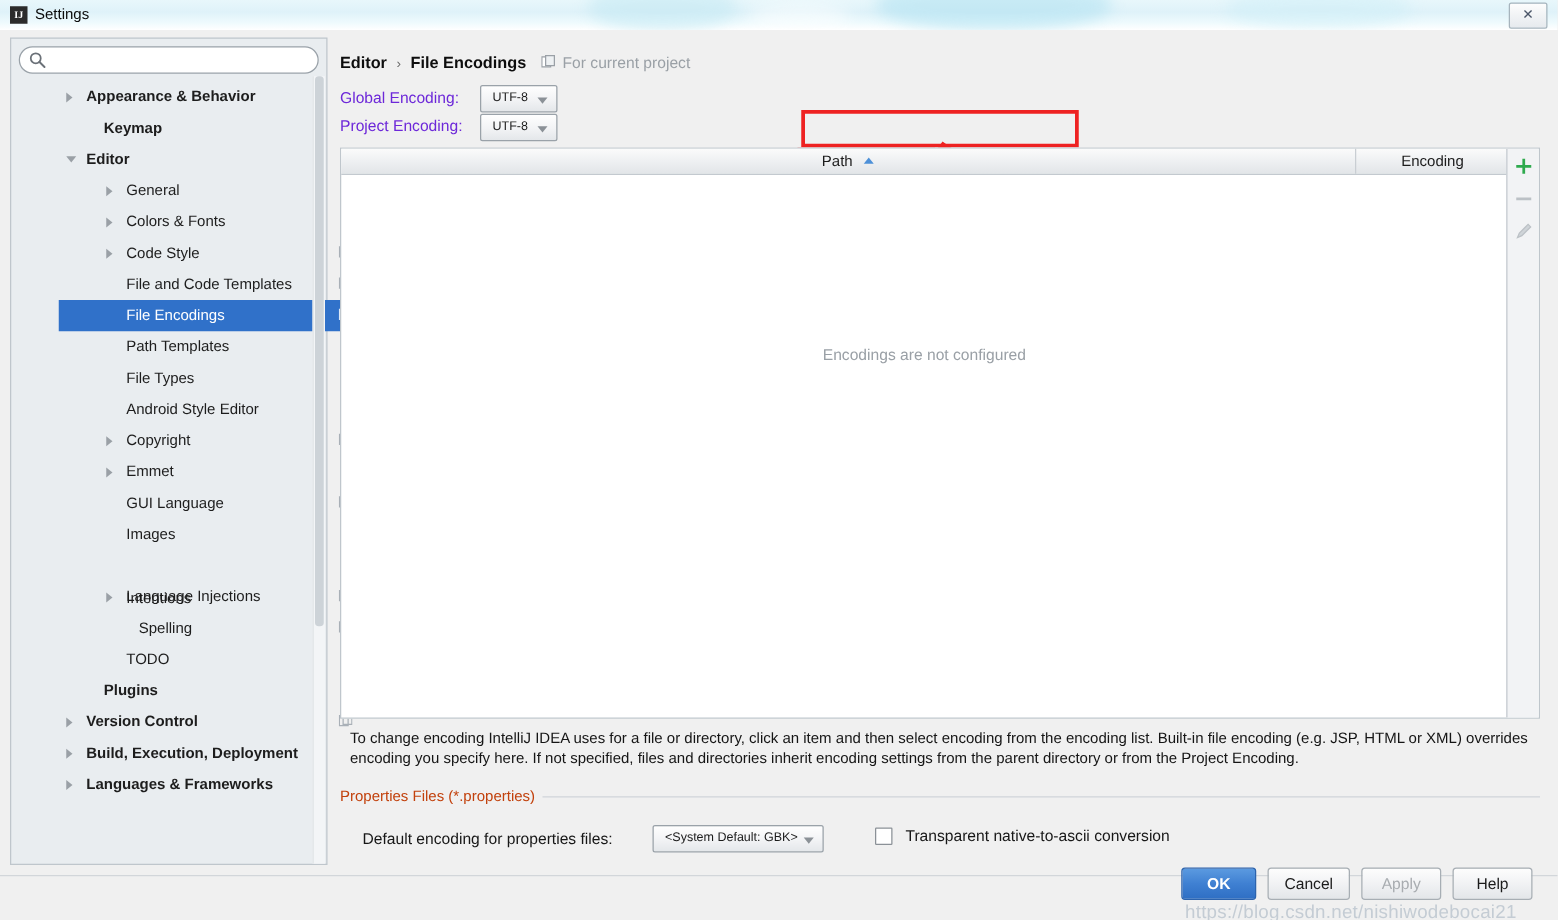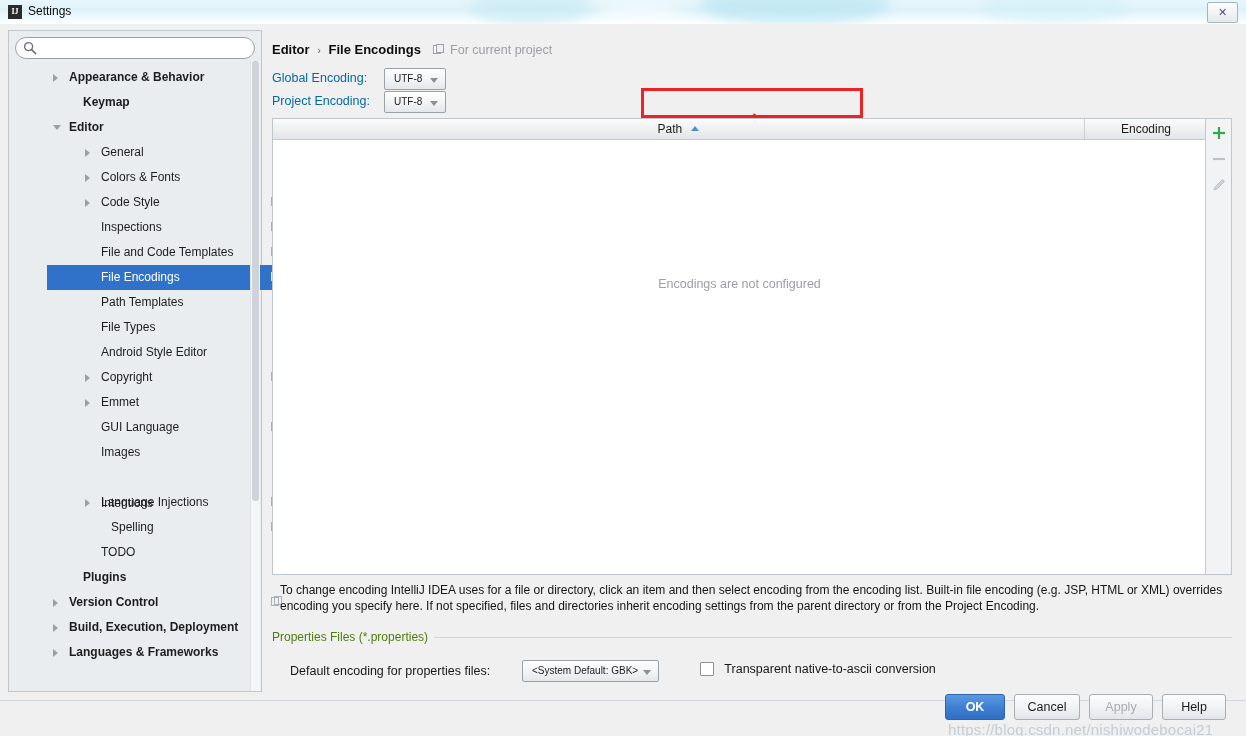--- a/index.html
+++ b/index.html
@@ -193,21 +193,21 @@
     margin-right: 3px;
   }
 
   .field-row { position: absolute; left: 6px; height: 22px; }
   #global-row { top: 38px; }
   #project-row { top: 61px; }
   .field-label {
     position: absolute;
     top: 3px;
     font-size: 12.5px;
-    color: #0369a1;
+    color: #6d28d9;
     white-space: nowrap;
   }
   .combo {
     position: absolute;
     height: 22px;
     box-sizing: border-box;
     border: 1px solid #9aa2a9;
     border-radius: 2px;
     background: linear-gradient(180deg,#fefefe 0%, #f2f3f5 55%, #e4e7ea 100%);
     padding: 0 20px 0 9px;
@@ -319,21 +319,21 @@
     line-height: 16px;
     color: #151515;
   }
 
   
   #props-group { position: absolute; left: 6px; top: 600px; width: 960px; height: 56px; }
   #props-title {
     position: absolute;
     left: 0; top: 0;
     font-size: 12px;
-    color: #4d7c0f;
+    color: #c2410c;
     background: #f0f0f0;
     padding-right: 6px;
     z-index: 2;
     white-space: nowrap;
   }
   #props-line {
     position: absolute;
     left: 0; top: 7px;
     width: 960px;
     border-top: 1px solid #cfd4d9;
@@ -450,27 +450,20 @@
           <span class="arrow" style="left: 38px;"></span>
           <span class="label" style="left: 54px;">General</span>
         </div>
         <div class="tree-row">
           <span class="arrow" style="left: 38px;"></span>
           <span class="label" style="left: 54px;">Colors &amp; Fonts</span>
         </div>
         <div class="tree-row">
           <span class="arrow" style="left: 38px;"></span>
           <span class="label" style="left: 54px;">Code Style</span>
-          <svg class="copy-badge" viewBox="0 0 11 11">
-            <rect x="0.5" y="1.5" width="7" height="8" fill="none" stroke="#a9b0b7" stroke-width="1"></rect>
-            <rect x="3.5" y="0.5" width="7" height="8" fill="none" stroke="#a9b0b7" stroke-width="1"></rect>
-          </svg>
-        </div>
-        <div class="tree-row">
-          <span class="label" style="left: 54px;">Inspections</span>
           <svg class="copy-badge" viewBox="0 0 11 11">
             <rect x="0.5" y="1.5" width="7" height="8" fill="none" stroke="#a9b0b7" stroke-width="1"></rect>
             <rect x="3.5" y="0.5" width="7" height="8" fill="none" stroke="#a9b0b7" stroke-width="1"></rect>
           </svg>
         </div>
         <div class="tree-row">
           <span class="label" style="left: 54px;">File and Code Templates</span>
           <svg class="copy-badge" viewBox="0 0 11 11">
             <rect x="0.5" y="1.5" width="7" height="8" fill="none" stroke="#a9b0b7" stroke-width="1"></rect>
             <rect x="3.5" y="0.5" width="7" height="8" fill="none" stroke="#a9b0b7" stroke-width="1"></rect>

